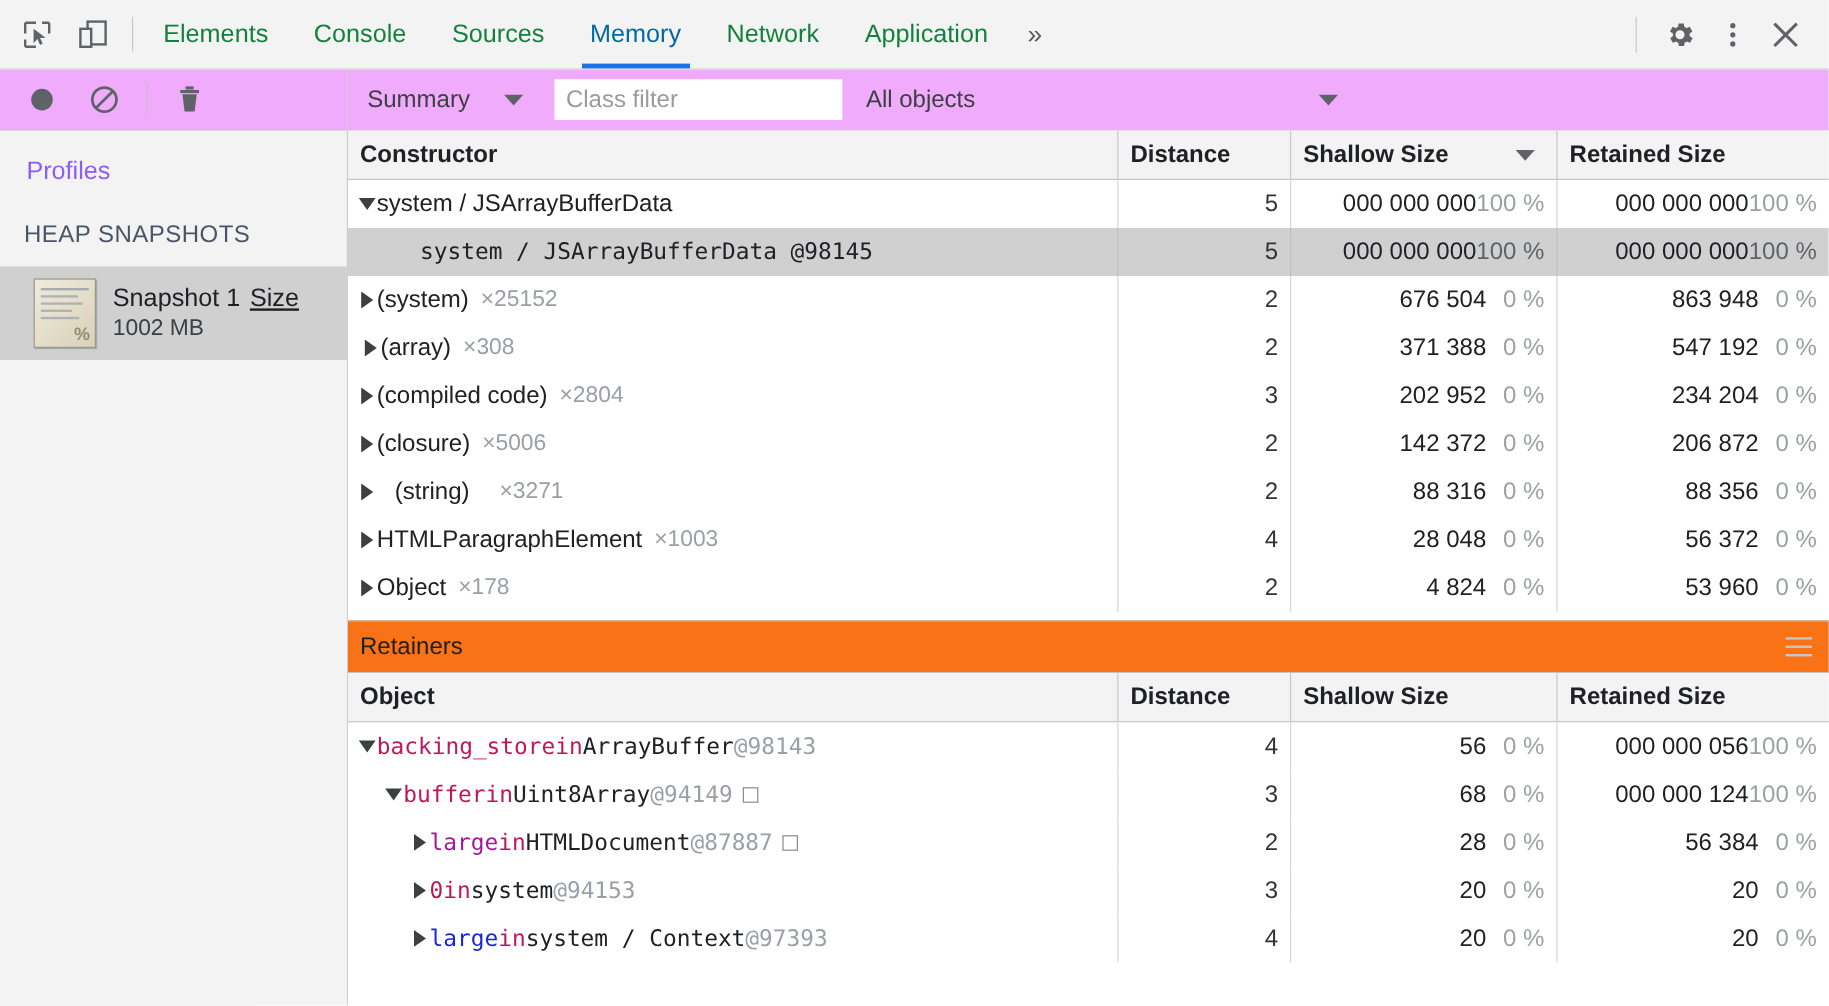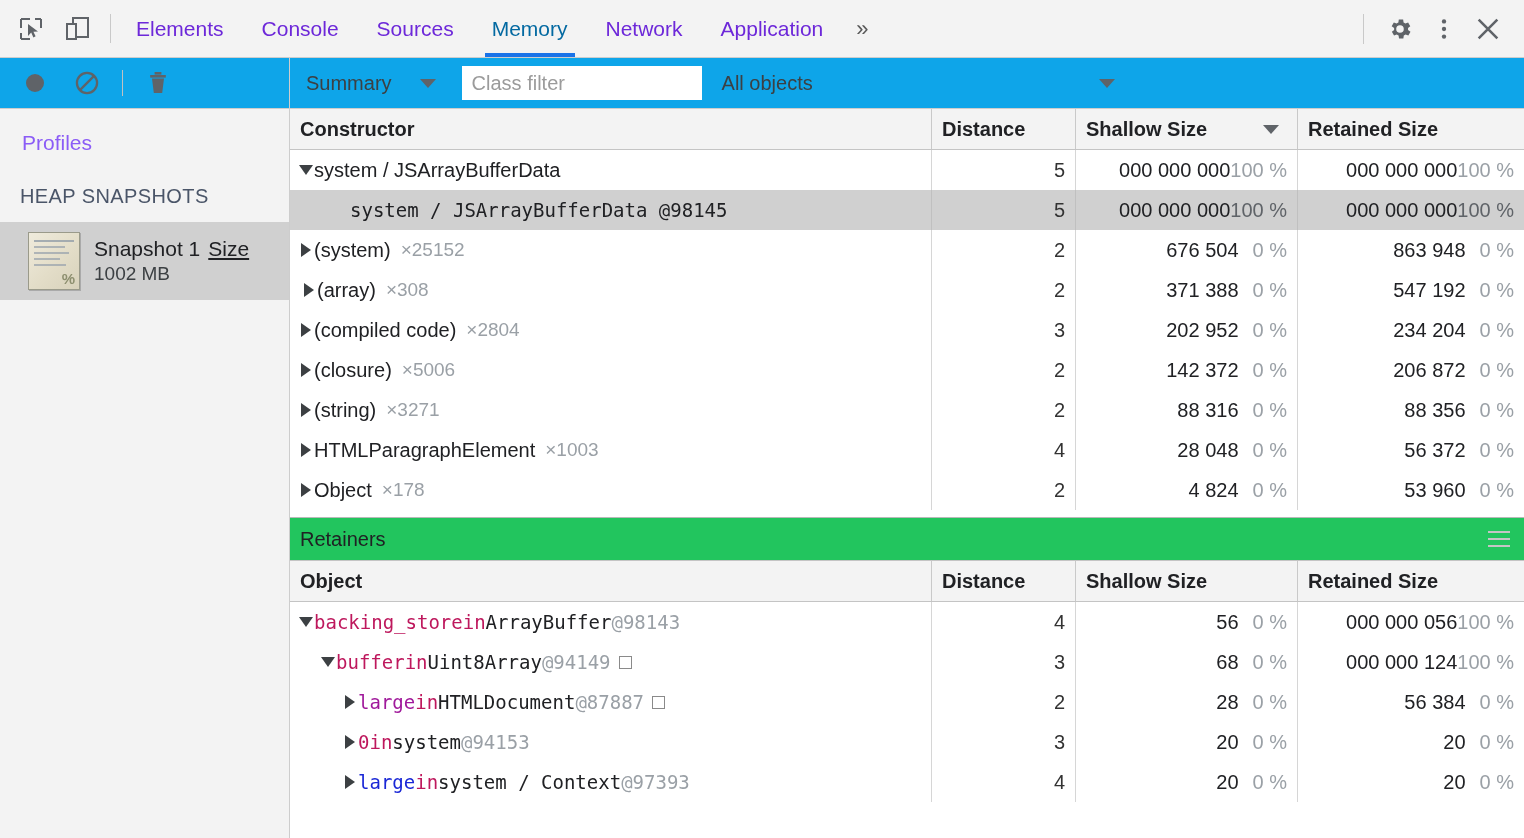--- a/index.html
+++ b/index.html
@@ -56,21 +56,21 @@
   .tabs {
     display: flex;
     align-items: stretch;
     flex: 1;
   }
   .tab {
     display: flex;
     align-items: center;
     padding: 0 19px;
     font-size: 21px;
-    color: #6d28d9;
+    color: #15803d;
     cursor: pointer;
     position: relative;
     white-space: nowrap;
   }
   .tab.selected {
     color: #0369a1;
   }
   .tab.selected::after {
     content: "";
     position: absolute;
@@ -106,21 +106,21 @@
     display: flex;
     align-items: center;
     justify-content: center;
     cursor: pointer;
   }
 
   
   .toolbar2 {
     height: 50px;
     min-height: 50px;
-    background: #0ea5e9;
+    background: #f0abfc;
     border-bottom: 1px solid #cdcdcd;
     display: flex;
     align-items: stretch;
   }
   .tool-left {
     width: 290px;
     min-width: 290px;
     display: flex;
     align-items: center;
     padding-left: 18px;
@@ -388,21 +388,21 @@
     vertical-align: middle;
   }
   .size-num { color: #202124; }
   .size-pct { color: #9aa0a6; margin-left: 14px; }
   .size-pct.tight { margin-left: 0; }
 
   
   .retainers-bar {
     height: 42px;
     min-height: 42px;
-    background: #22c55e;
+    background: #f97316;
     border-top: 1px solid #b9b9b9;
     border-bottom: 1px solid #c4c4c4;
     display: flex;
     align-items: center;
     justify-content: space-between;
     padding: 0 14px 0 10px;
   }
   .retainers-title { font-size: 20px; color: #202124; }
   .hamburger { display: flex; flex-direction: column; gap: 5px; cursor: pointer; }
   .hamburger i { display: block; width: 22px; height: 2px; background: #c5c5c5; }
@@ -655,21 +655,21 @@
               <div class="cell num col-s">
                 <span class="size-num">142 372</span>
                 <span class="size-pct">0 %</span>
               </div>
               <div class="cell num col-r">
                 <span class="size-num">206 872</span>
                 <span class="size-pct">0 %</span>
               </div>
             </div>
             <div class="row">
-              <div class="cell col-c" style="padding-left: 8px;">
+              <div class="cell col-c" style="padding-left: 8px; gap: 15px;">
                 <span class="twisty">
                   <span class="tw-closed"></span>
                 </span>
                 <span class="ctor-name">(string)</span>
                 <span class="ctor-count">×3271</span>
               </div>
               <div class="cell num col-d">2</div>
               <div class="cell num col-s">
                 <span class="size-num">88 316</span>
                 <span class="size-pct">0 %</span>

